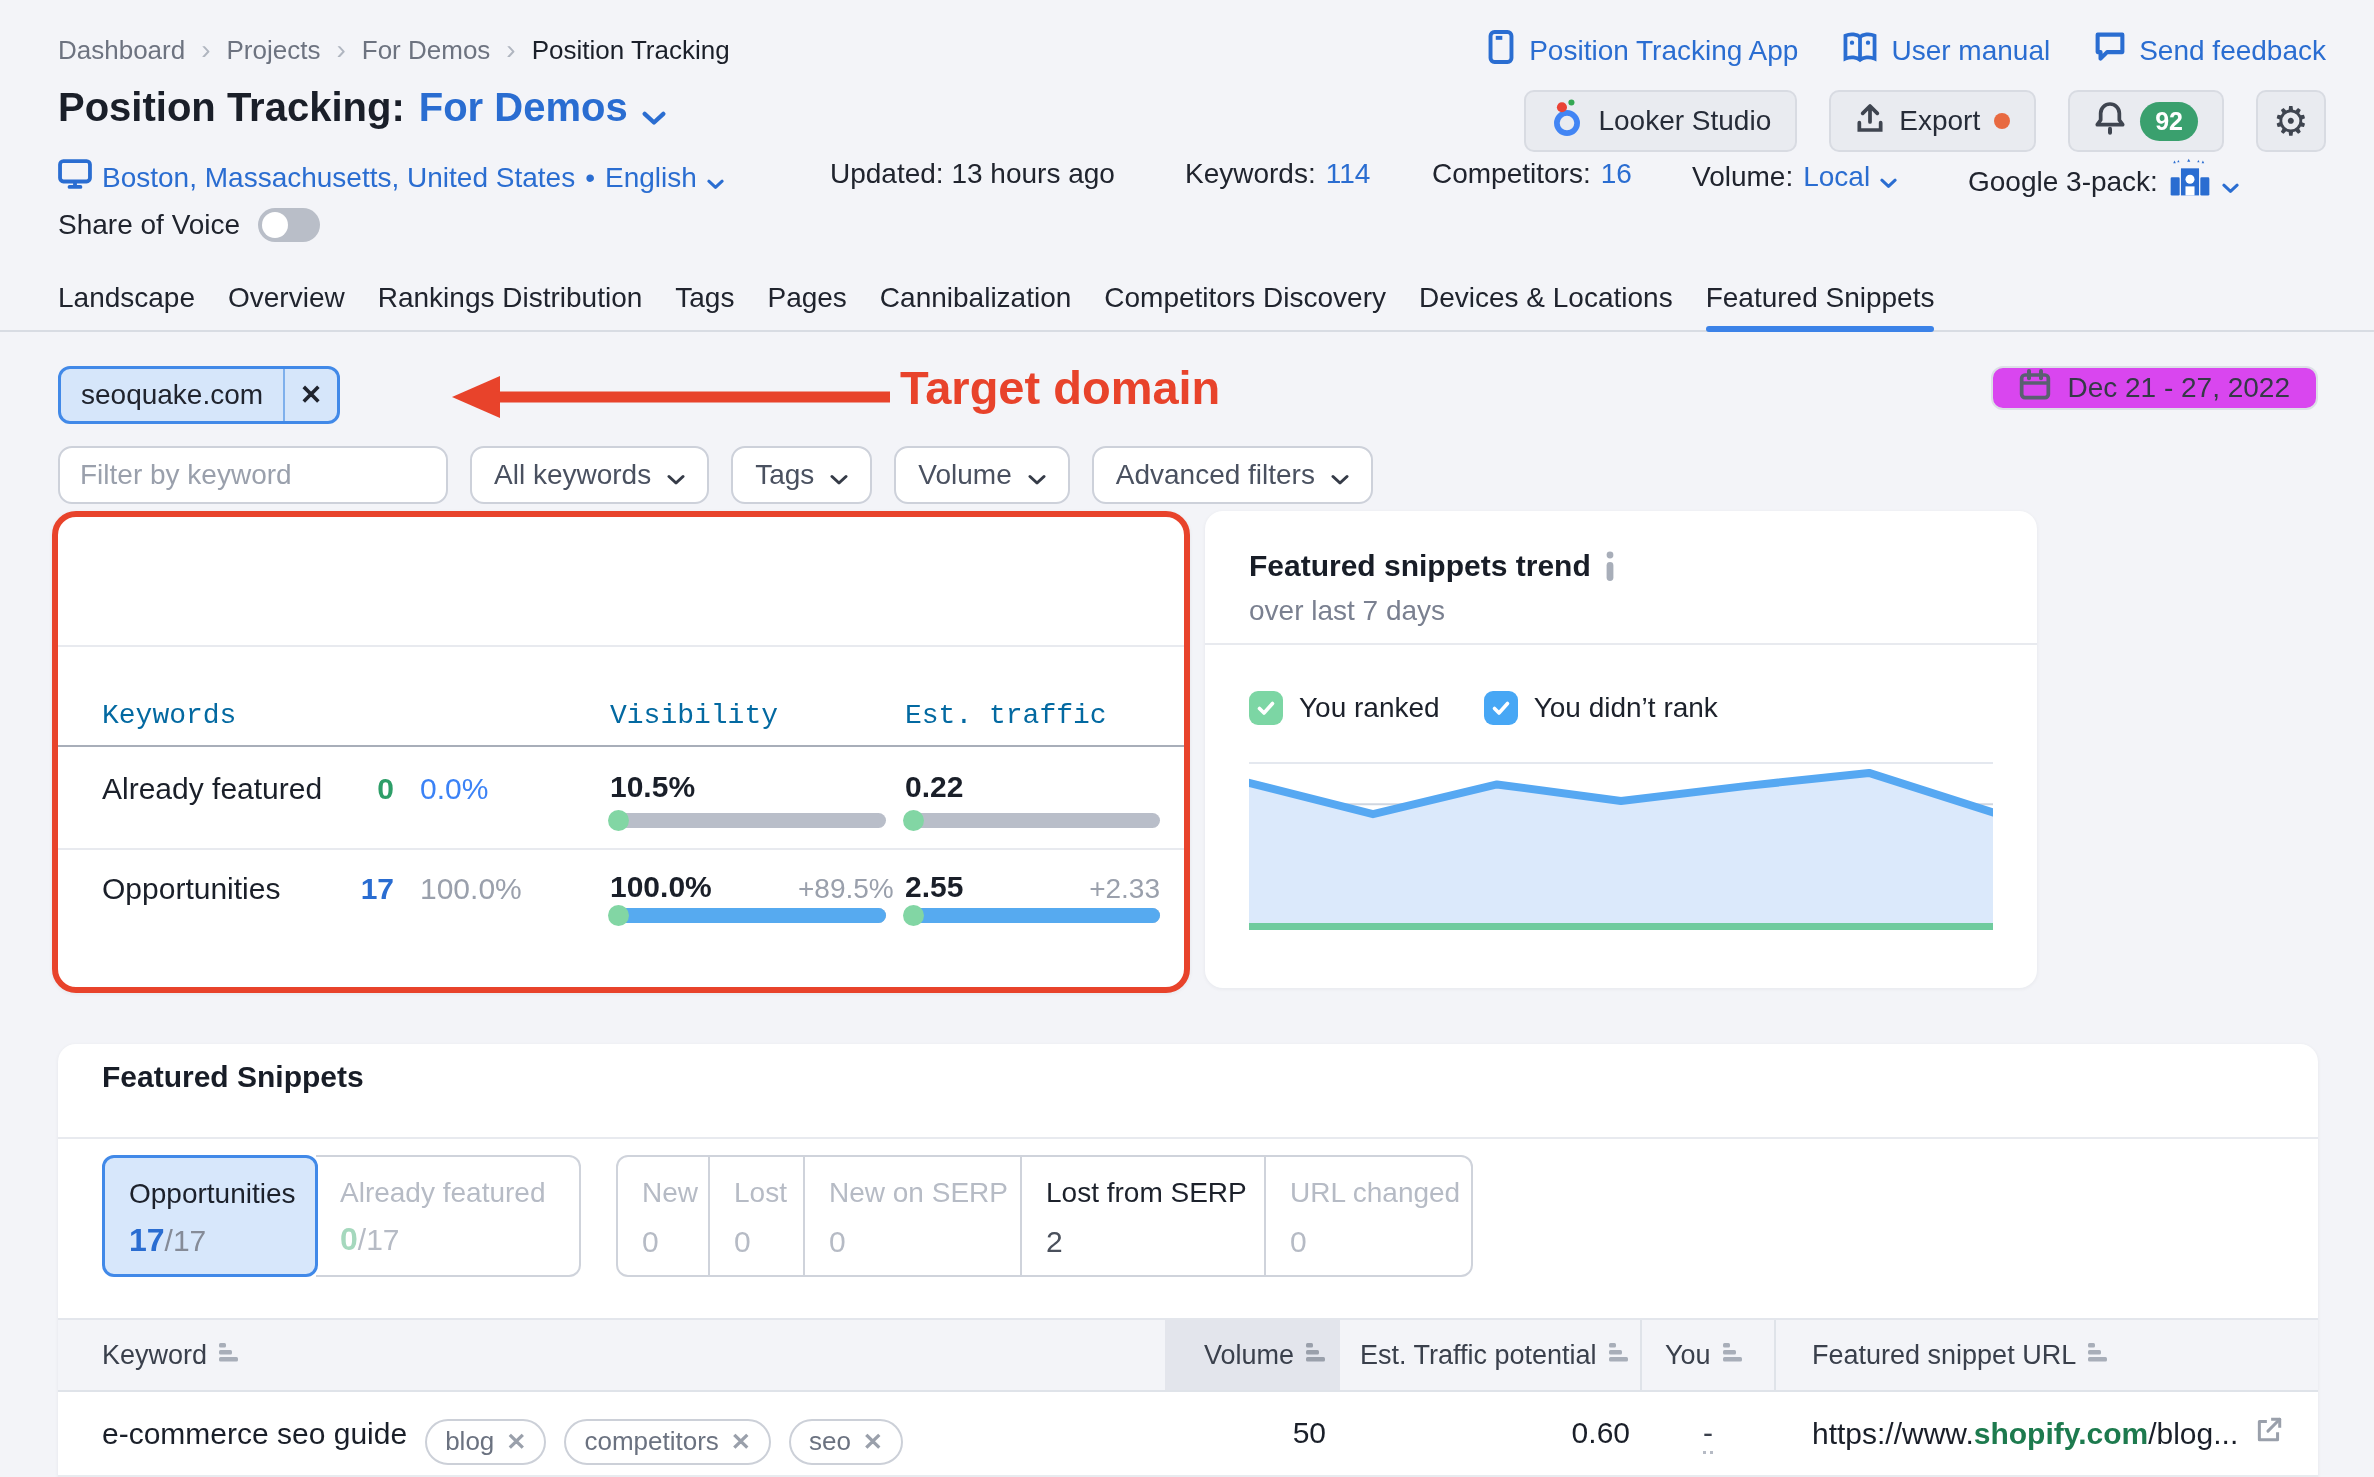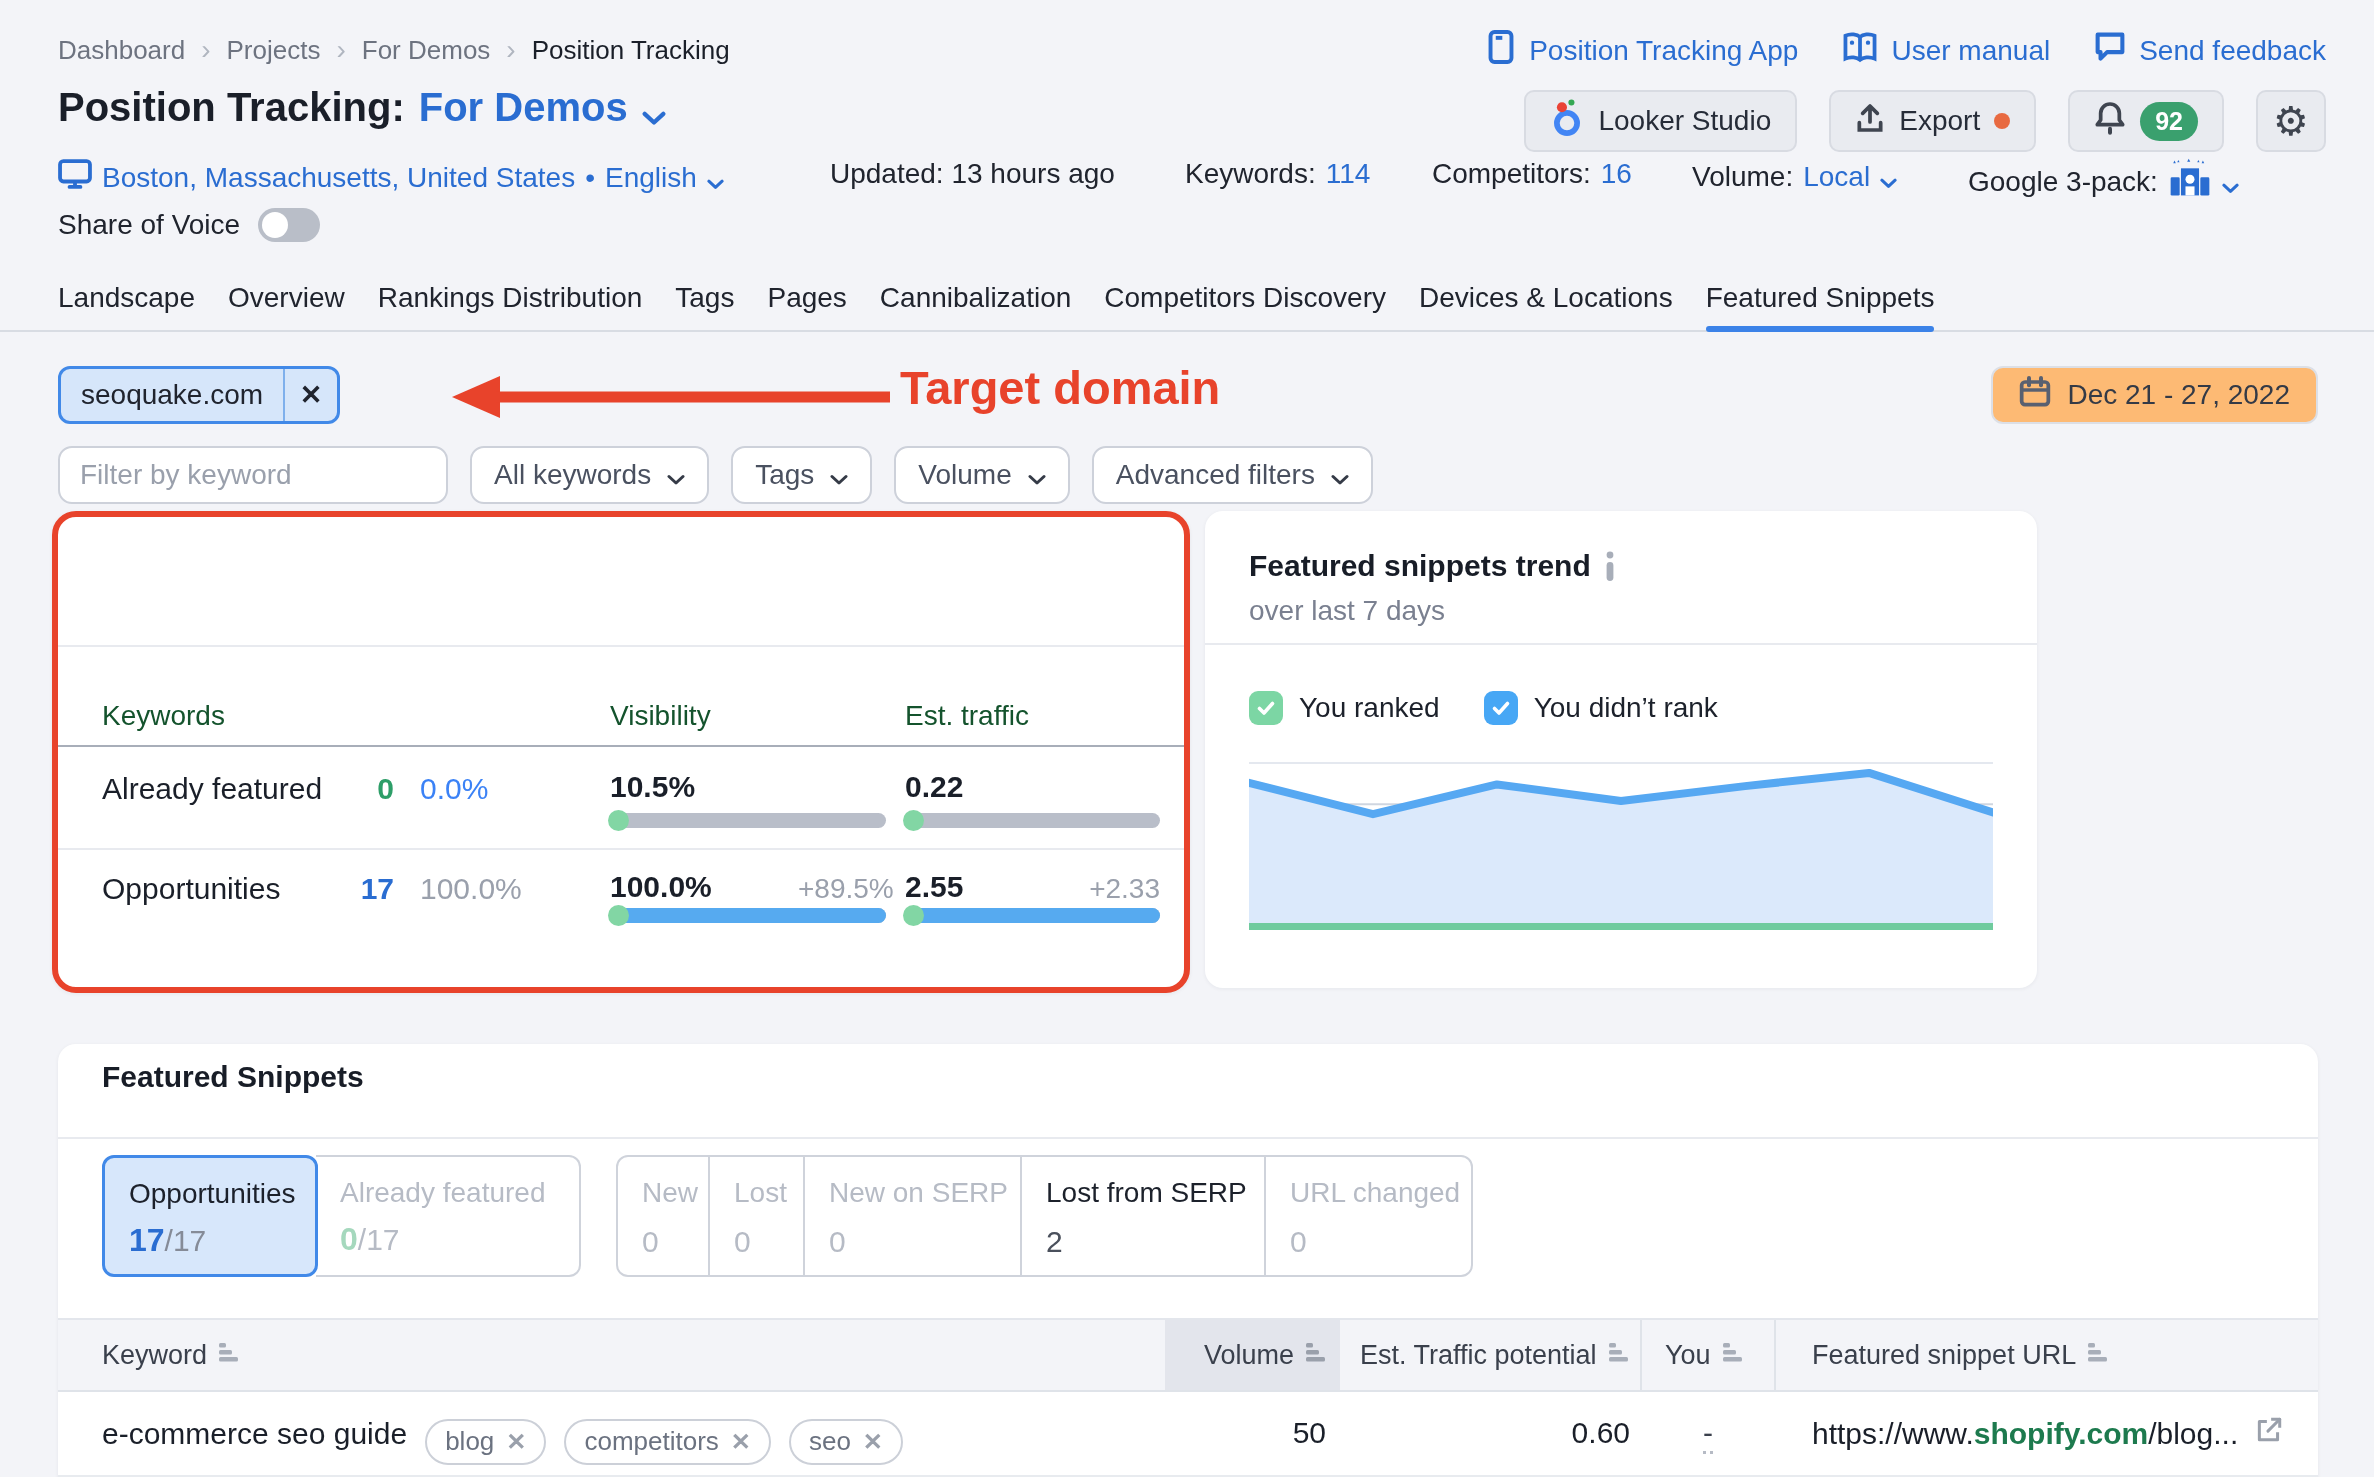--- a/index.html
+++ b/index.html
@@ -53,42 +53,42 @@
     background:#3b82e8; border-radius:3px; }
   .tabs-divider { left:0; top:330px; width:2374px; height:2px; background:#d8dce3; }
 
   
   .domain-chip { left:58px; top:366px; height:58px; background:#d6e6fa;
     border:3px solid #4189e8; border-radius:12px; overflow:hidden; cursor:pointer; }
   .domain-chip .label { padding:0 20px; font-size:28px; color:#20242e; }
   .domain-chip .x { width:54px; height:100%; display:flex; align-items:center; justify-content:center;
     border-left:2px solid #7fb0ec; font-size:27px; font-weight:700; color:#20242e; }
   .annotation-text { left:900px; top:360px; font-size:47px; font-weight:700; color:#e8432b; }
-  .date-btn { top:366px; right:56px; height:58px; padding:0 26px; gap:16px;
-    background:#fdba74; border:2px solid #dcdfe6; border-radius:12px; font-size:28px; color:#343a46; cursor:pointer; }
+  .date-btn { top:366px; right:56px; height:44px; padding:0 26px; gap:16px;
+    background:#d946ef; border:2px solid #dcdfe6; border-radius:12px; font-size:28px; color:#343a46; cursor:pointer; }
 
   .filter-row { left:58px; top:446px; gap:22px; }
   .search-box { width:390px; height:58px; border:2px solid #cdd1da; border-radius:14px;
     background:#fff; display:flex; overflow:hidden; }
   .search-box input { flex:1; border:none; outline:none; padding:0 20px; font-size:28px;
     font-family:"Liberation Sans", sans-serif; color:#20242e; background:transparent; }
   .search-box input::placeholder { color:#9aa0ac; }
   .drop { height:58px; padding:0 22px; gap:16px; background:#fff; border:2px solid #cdd1da;
     border-radius:14px; font-size:28px; color:#4a5160; cursor:pointer; }
 
   
   .card { position:absolute; background:#fff; border-radius:18px;
     box-shadow:0 1px 4px rgba(24,33,50,0.06); }
   .card-title { font-size:30px; font-weight:700; color:#181d27; display:flex; gap:14px; align-items:flex-start; }
   .divider { position:absolute; left:0; right:0; height:2px; background:#e8eaef; }
 
   .summary-frame { left:52px; top:511px; width:1138px; height:482px; background:#fff;
     border:6px solid #e8432b; border-radius:24px; position:absolute;
     box-shadow:0 1px 4px rgba(24,33,50,0.06); }
-  .col-head { position:absolute; font-size:28px; color:#14532d; }
+  .col-head { position:absolute; font-size:28px; color:#0369a1;font-family:Liberation Mono, monospace; }
   .head-underline { position:absolute; left:0; right:0; height:2px; background:#a8aeb9; }
   .row-label { position:absolute; font-size:30px; color:#1a1f29; }
   .num { font-weight:700; }
   .delta { color:#9aa0ac; font-weight:400; font-size:28px; }
   .bar { position:absolute; height:15px; border-radius:8px; background:#b9bec9; }
   .bar .fill { position:absolute; left:0; top:0; bottom:0; border-radius:8px; background:#56aaf0; }
   .bar .marker { position:absolute; left:-2px; top:-3px; width:21px; height:21px; border-radius:50%;
     background:#82d6a4; }
 
   .legend-item { gap:16px; font-size:28px; color:#1c212b; cursor:pointer; }

